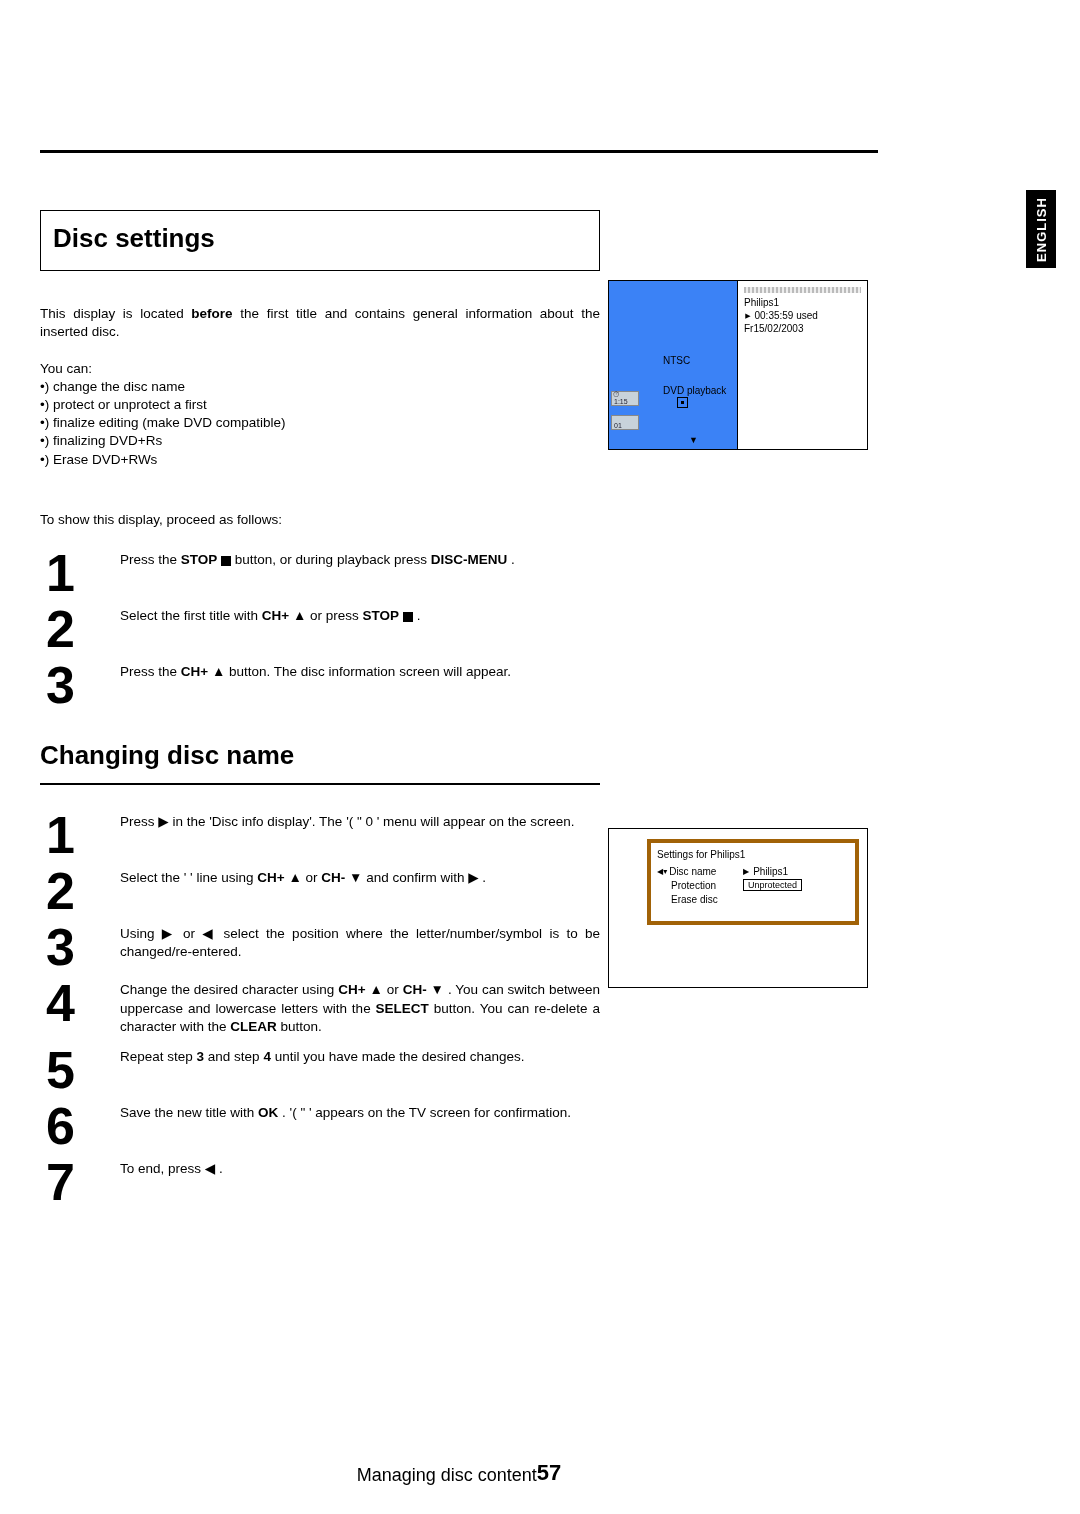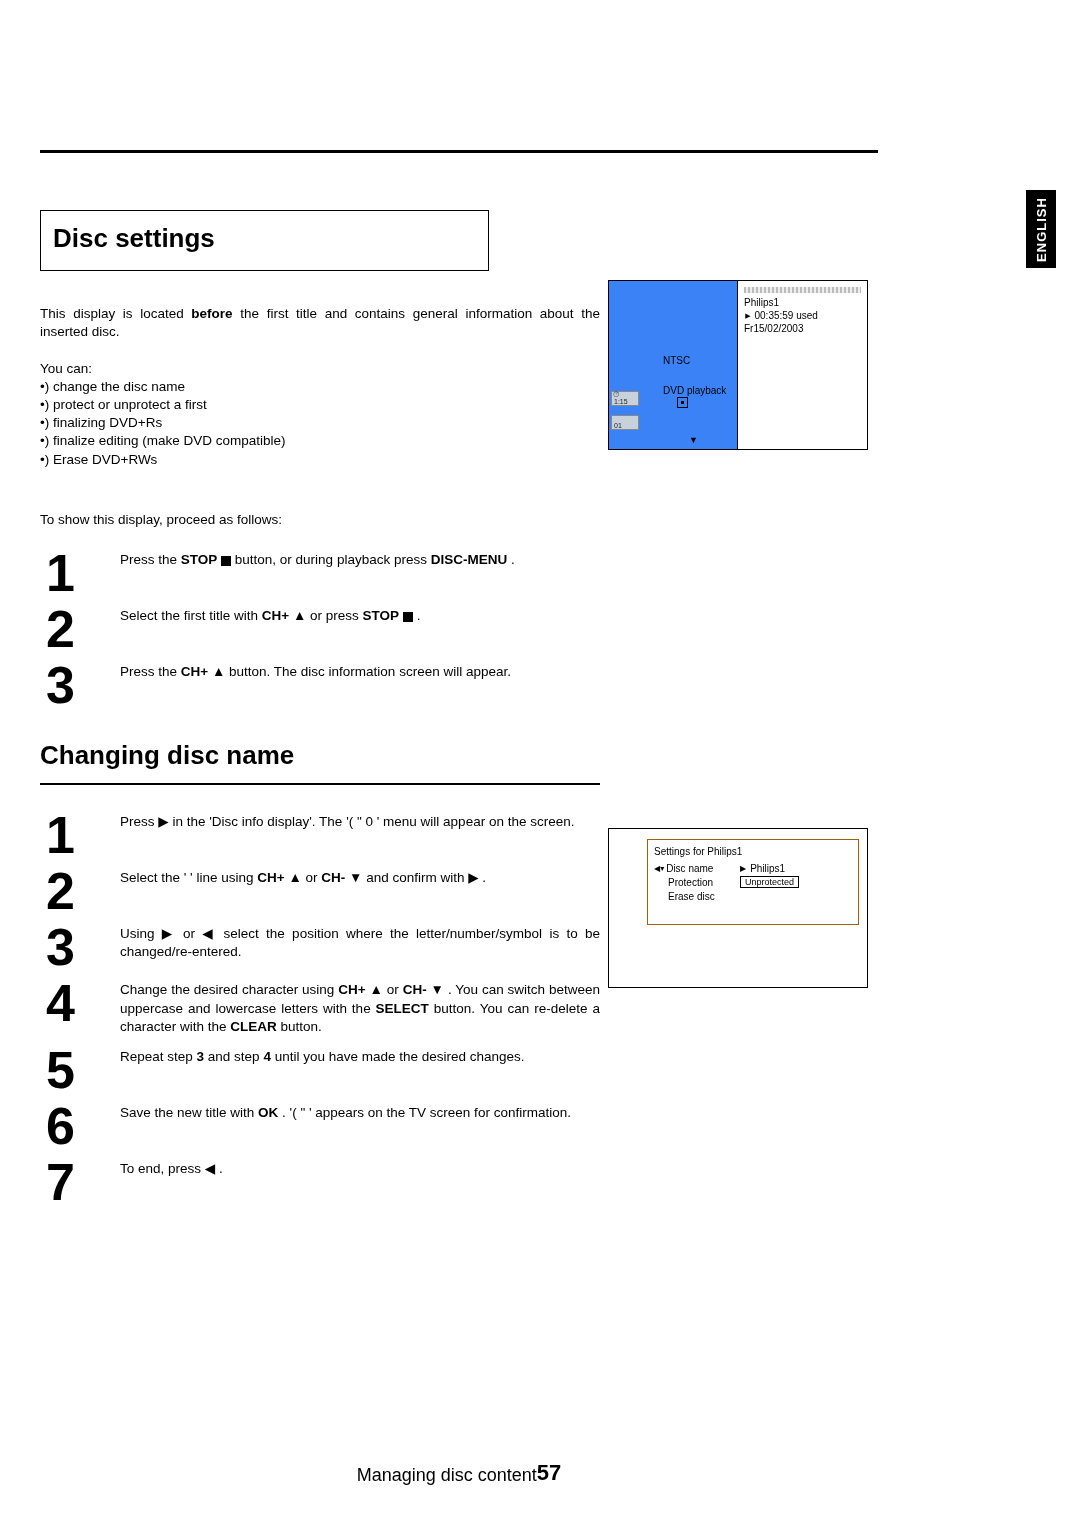--- a/index.html
+++ b/index.html
@@ -42,21 +42,21 @@
     left: 40px;
     top: 210px;
     width: 560px;
     font-size: 13.5px;
     line-height: 1.35;
   }
   .box-title {
     border: 1.5px solid #000;
     padding: 10px 12px 14px 12px;
     margin-bottom: 34px;
-    width: 449px;
+    width: 560px;
   }
   .box-title h1 {
     font-size: 26px;
     font-weight: bold;
   }
   .intro { text-align: justify; margin-bottom: 18px; margin-top: 24px; }
   .bullets { margin-bottom: 28px; }
   .bullets div { margin-bottom: 0; }
   .proceed { margin-bottom: 20px; }
   .steps { display: flex; flex-direction: column; gap: 10px; margin-left: 6px; }
@@ -156,21 +156,21 @@
     width: 260px;
     height: 160px;
     border: 1px solid #000;
     font-size: 10px;
     font-family: Arial, sans-serif;
   }
   .fig2-inner {
     position: absolute;
     top: 10px; left: 38px;
     width: 212px; height: 86px;
-    border: 1px solid #a16207;
+    border: 4px solid #a16207;
     padding: 6px 6px 4px 6px;
   }
   .fig2-inner .hdr { margin-bottom: 4px; }
   .fig2-inner .row { display:flex; align-items:center; height:14px; }
   .fig2-inner .lcol { width: 86px; display:flex; align-items:center; gap:2px; }
   .fig2-inner .cursor { font-size:8px; }
   .fig2-inner .rcol { flex:1; display:flex; align-items:center; gap:4px; }
   .fig2-inner .valbox { border:1px solid #000; padding:0 4px; font-size:9px; }
   .icon-stop { display:inline-block; width:10px; height:10px; background:#000; vertical-align:middle; }
   .b { font-weight: bold; }
@@ -191,22 +191,22 @@
 
   <p class="intro">
     <span>This display is located </span><span class="b">before</span><span> the first title and contains general information about the inserted disc.</span>
   </p>
 
   <div class="bullets">
     <div>You can:</div>
     <div id="bullets-container">
         <div>•) change the disc name</div>
         <div>•) protect or unprotect a first</div>
+        <div>•) finalize editing (make DVD compatible)</div>
         <div>•) finalizing DVD+Rs</div>
-        <div>•) finalize editing (make DVD compatible)</div>
         <div>•) Erase DVD+RWs</div>
       </div>
   </div>
 
   <div style="height:14px"></div>
   <p class="proceed">To show this display, proceed as follows:</p>
 
   <div class="steps" id="steps-a">
       <div class="step">
         <div class="num">1</div>

